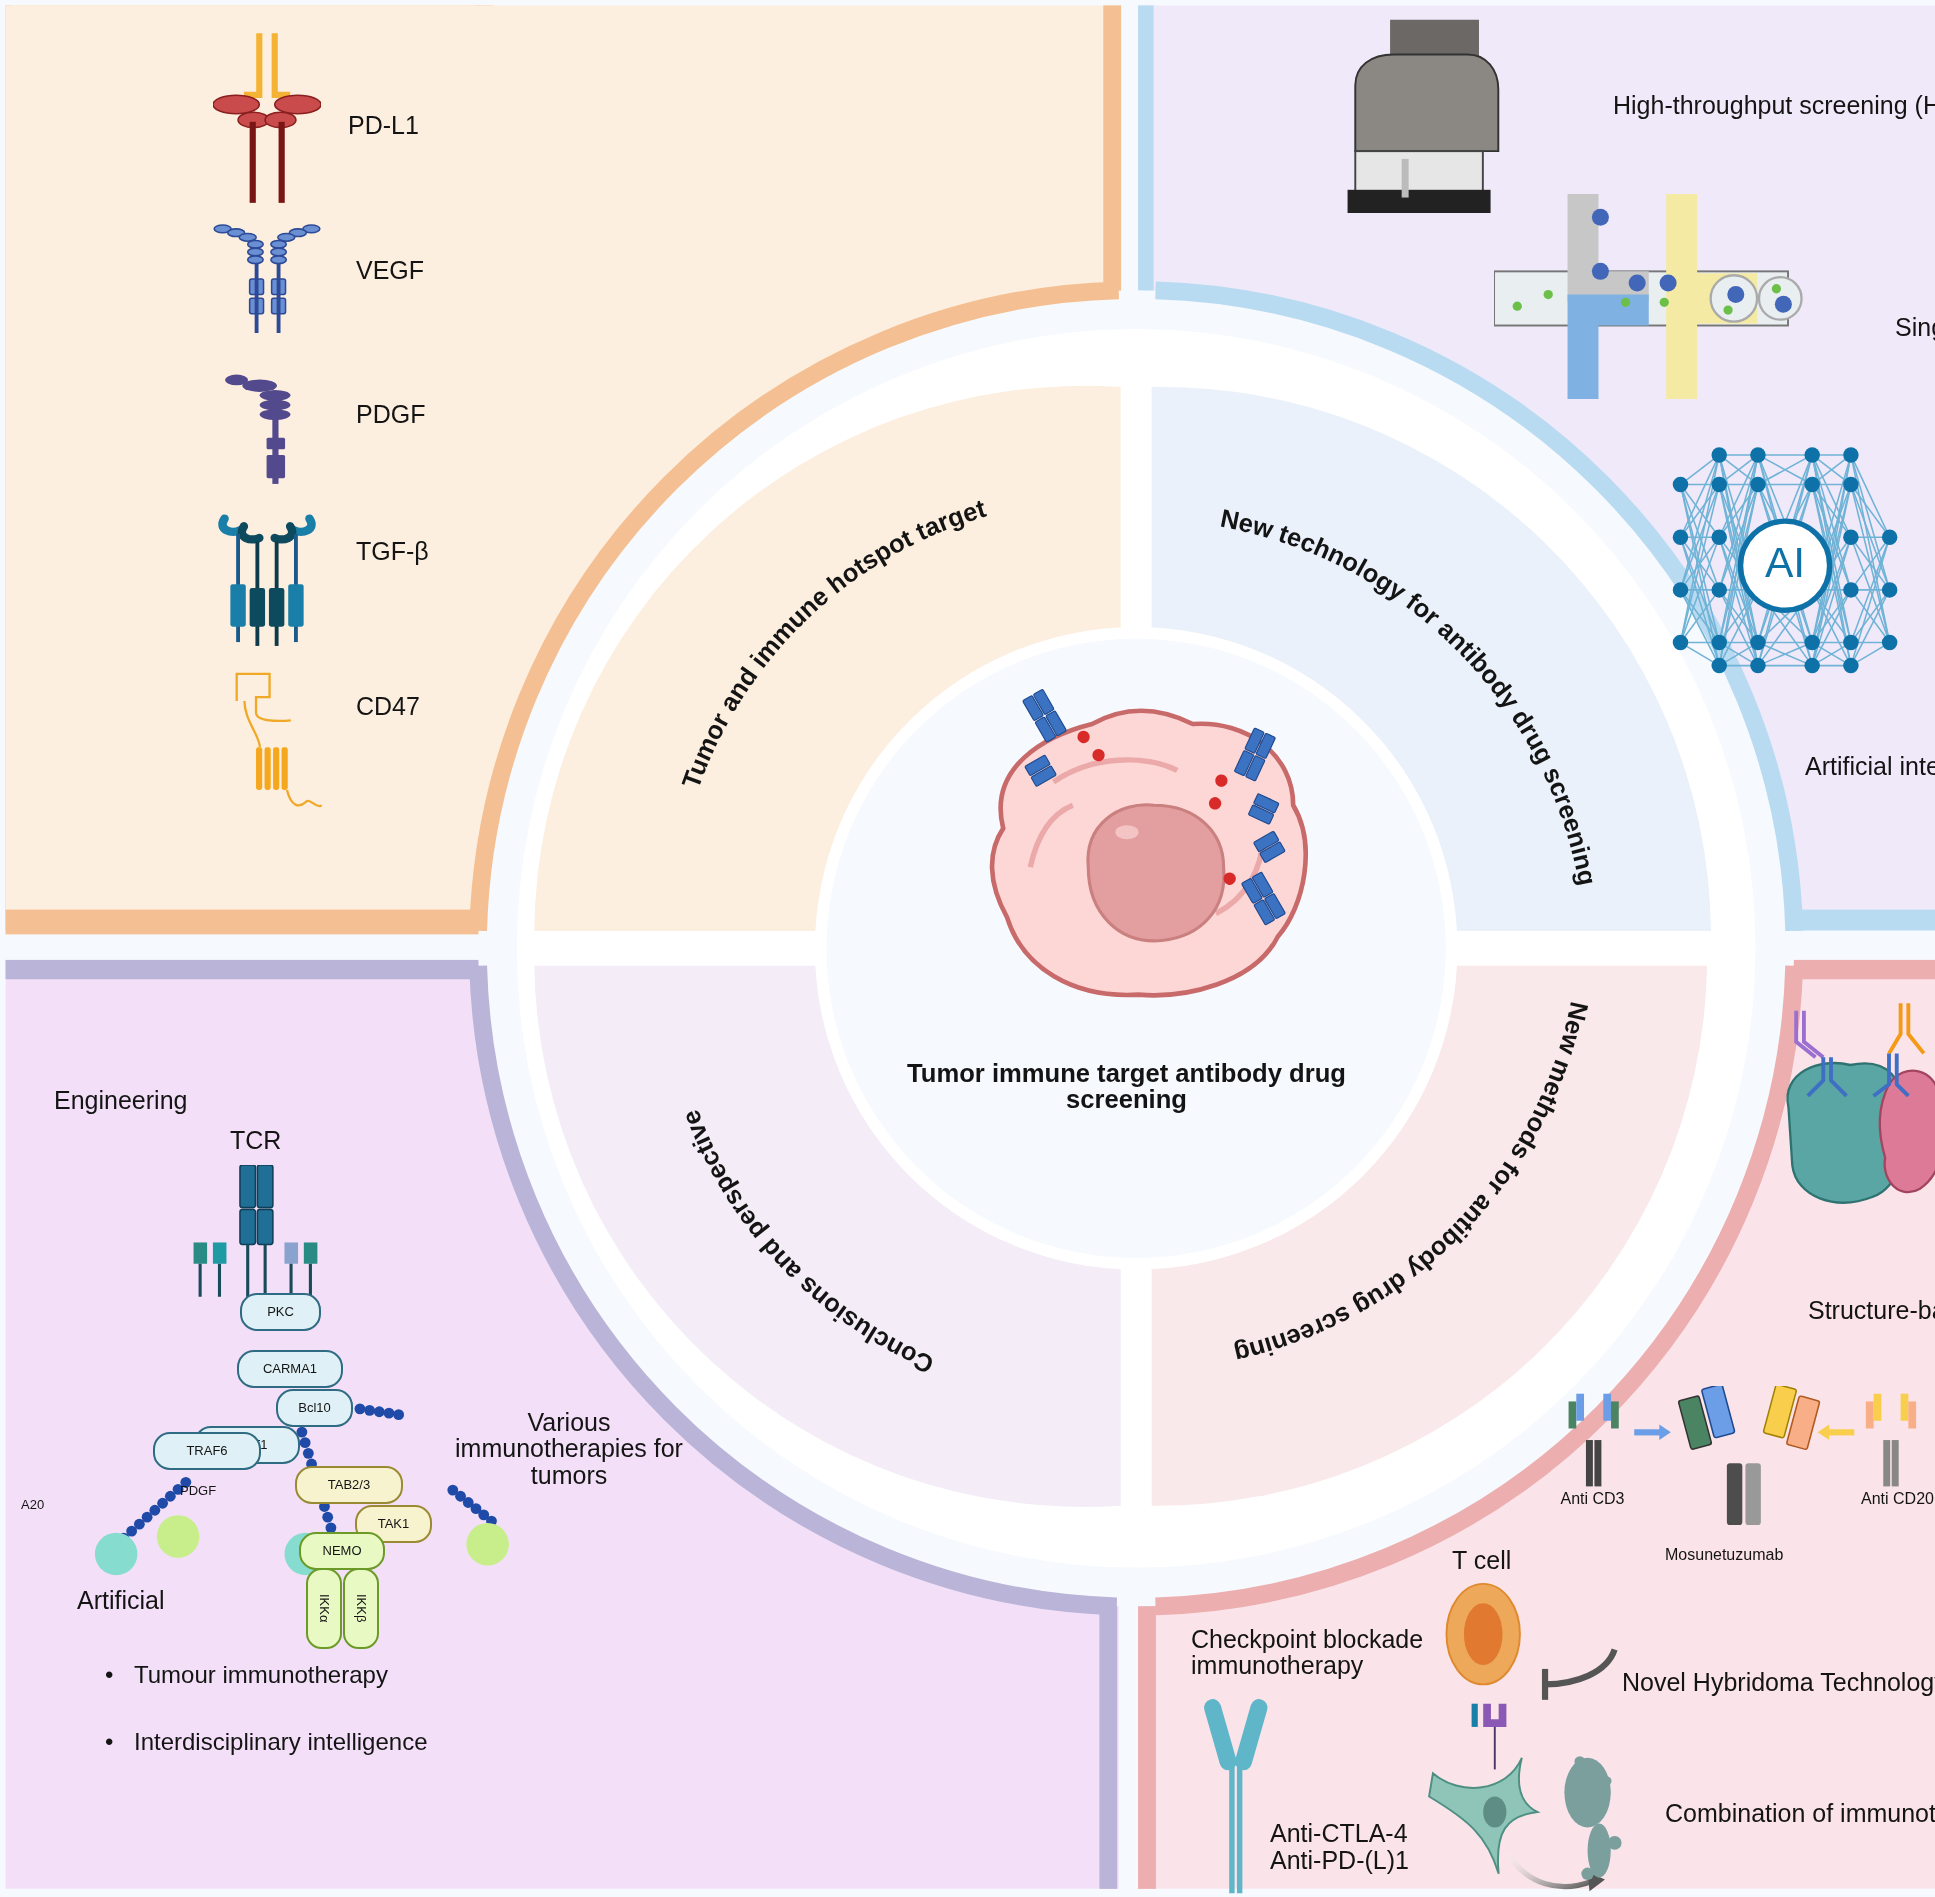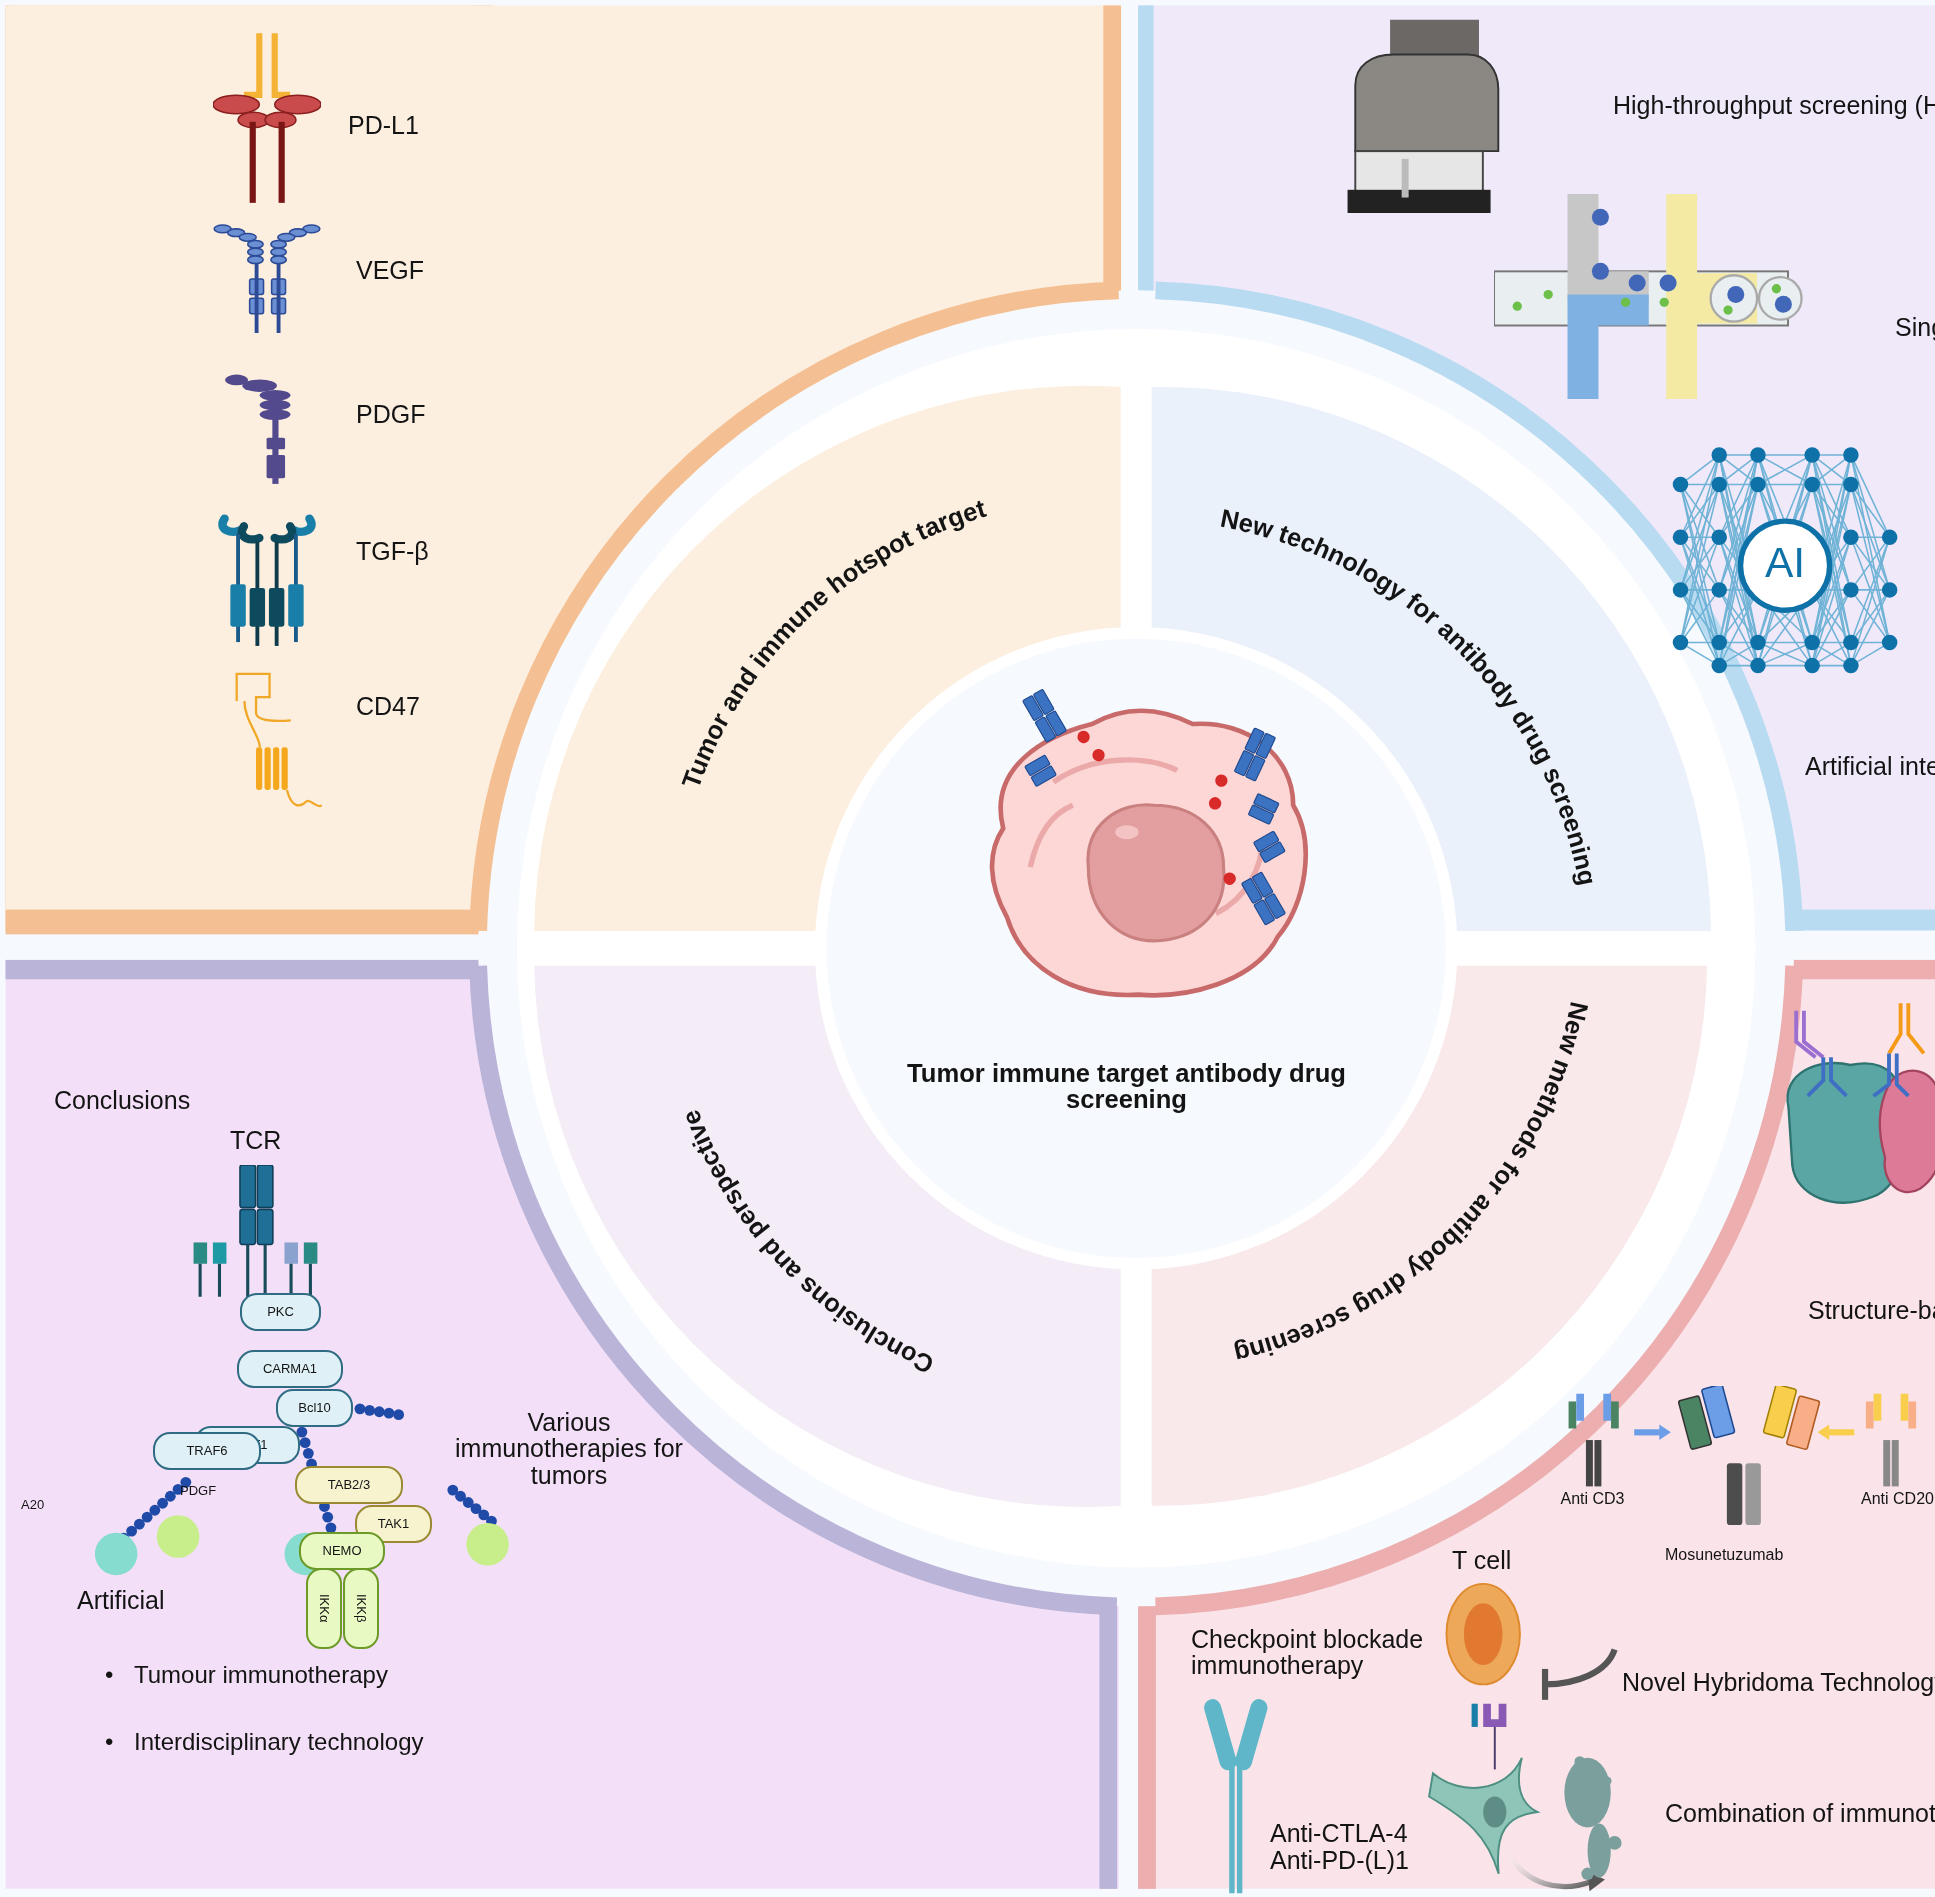--- a/index.html
+++ b/index.html
@@ -535,21 +535,21 @@
   <g fill="#7b9f9c">
     <ellipse cx="1030" cy="550" rx="60" ry="90"></ellipse>
       <circle cx="1010" cy="470" r="14"></circle>
       <circle cx="1080" cy="520" r="12"></circle>
     <ellipse cx="1060" cy="700" rx="30" ry="70"></ellipse>
       <circle cx="1100" cy="680" r="18"></circle>
       <circle cx="1030" cy="760" r="16"></circle>
   </g>
 </svg>
 
-<div class="lbl lbl-md" style="left:54px;top:1087px">Conclusions</div>
+<div class="lbl lbl-md" style="left:54px;top:1087px">Engineering</div>
 <div class="lbl lbl-md" style="left:230px;top:1127px">TCR</div>
 
 <svg class="abs" style="left:62px;top:1165px" width="503" height="449" viewBox="0 0 1300 1160">
   <g>
     <rect x="460" y="0" width="40" height="110" rx="6" fill="#1f6f96" stroke="#0f3e56" stroke-width="4"></rect>
     <rect x="505" y="0" width="40" height="110" rx="6" fill="#1f6f96" stroke="#0f3e56" stroke-width="4"></rect>
     <rect x="460" y="115" width="40" height="90" rx="6" fill="#1f6f96" stroke="#0f3e56" stroke-width="4"></rect>
     <rect x="505" y="115" width="40" height="90" rx="6" fill="#1f6f96" stroke="#0f3e56" stroke-width="4"></rect>
     <rect x="340" y="200" width="35" height="55" fill="#2a8a84"></rect>
       <rect x="390" y="200" width="35" height="55" fill="#1d9aa4"></rect>
@@ -613,15 +613,15 @@
 <div class="node grn" style="left:306px;top:1568px;width:36px;height:81px;border-radius:15.5px;writing-mode:vertical-rl;line-height:31px">IKKα</div>
 <div class="node grn" style="left:343px;top:1568px;width:36px;height:81px;border-radius:15.5px;writing-mode:vertical-rl;line-height:31px">IKKβ</div>
 
 <div class="lbl" style="left:21px;top:1498px;font-size:13px">A20</div>
 <div class="lbl" style="left:180px;top:1484px;font-size:13px">PDGF</div>
 <div class="lbl lbl-md lbl-c" style="left:449px;top:1409px;width:240px;white-space:normal">Various immunotherapies for tumors</div>
 
 <div class="lbl lbl-md" style="left:77px;top:1587px">Artificial</div>
 <ul class="bullets">
   <li style="margin-bottom:39px">Tumour immunotherapy</li>
-  <li>Interdisciplinary technology</li>
+  <li>Interdisciplinary intelligence</li>
 </ul>
 
 
 </body></html>

